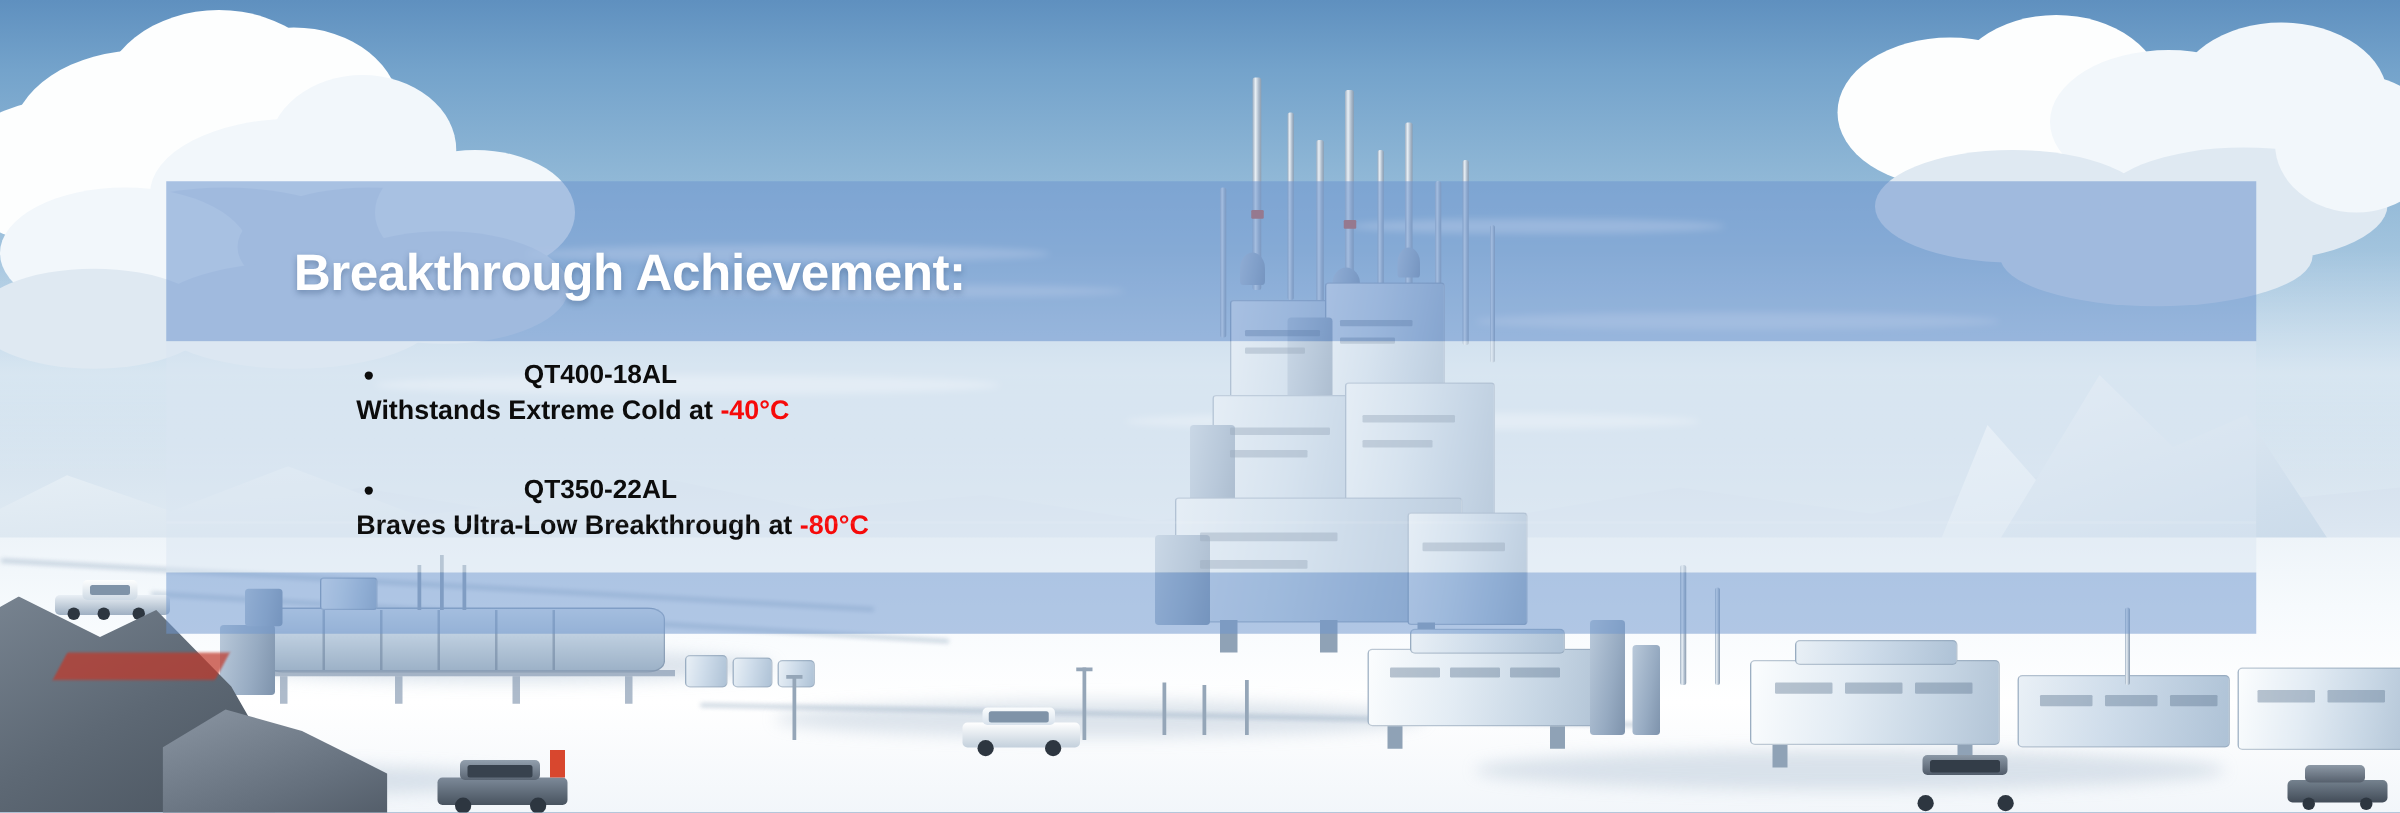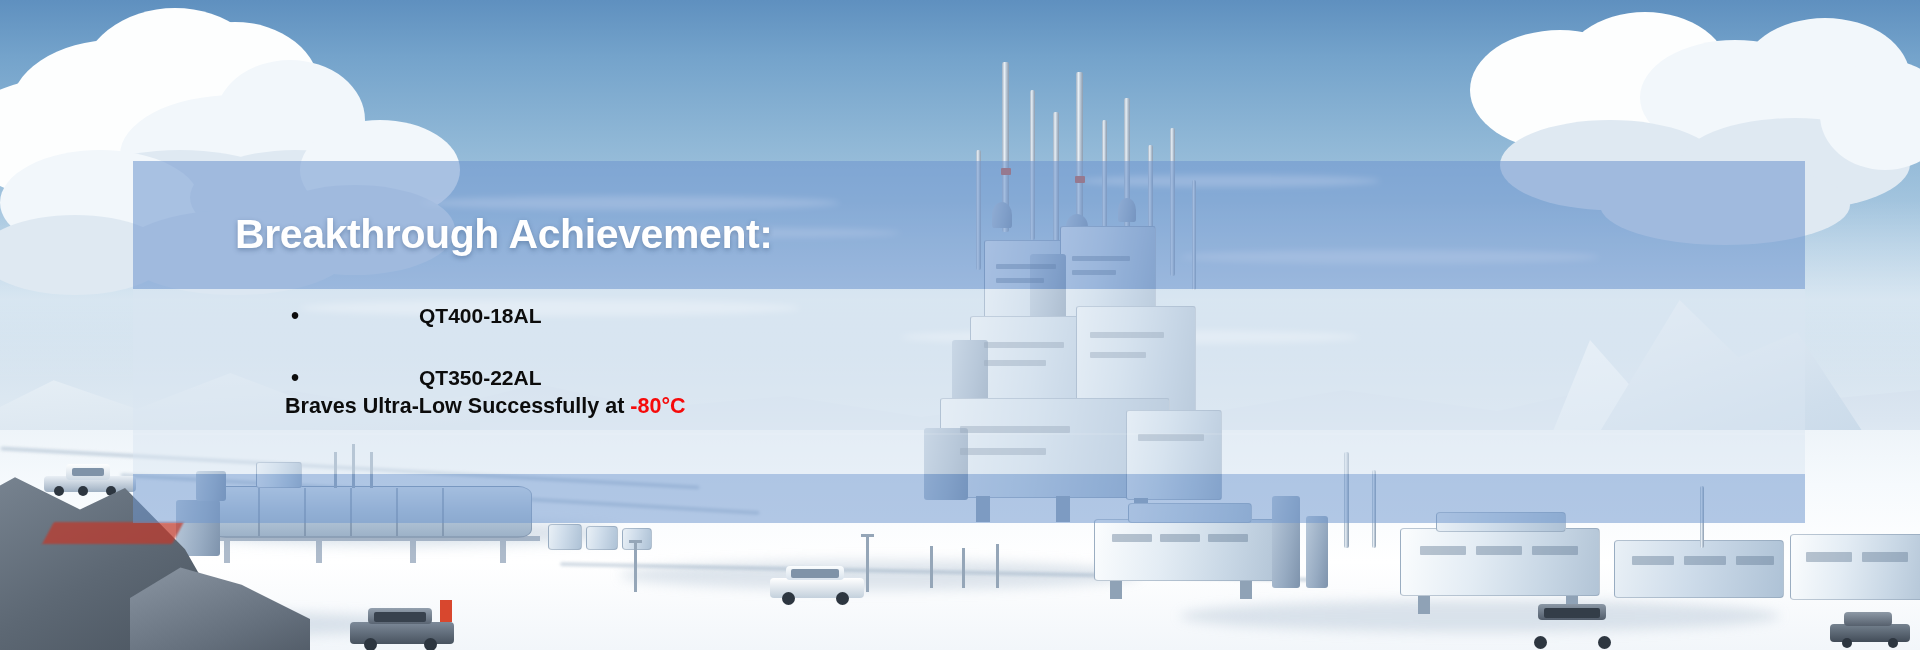--- a/index.html
+++ b/index.html
@@ -157,21 +157,21 @@
   .wheel { position:absolute; width:13px; height:13px; border-radius:50%; background:#2d3640; }
   .wheel.sm { width:10px; height:10px; }
 
   
   .pole { position:absolute; width:3px; background:#95a6b8; }
   .pole-top { position:absolute; width:13px; height:3px; background:#95a6b8; }
 
   
   .panel {
     position:absolute;
-    left:133px; top:161px;
+    left:133px; top:145px;
     width:1672px; height:274px;
   }
   .band { position:absolute; left:0; width:100%; }
   .band-title  { top:0px;   height:128px; background:rgba(110,150,206,.56); }
   .band-light  { top:128px; height:185px; background:rgba(218,230,242,.50); }
   .band-foot   { top:313px; height:49px;  background:rgba(110,150,206,.52); }
 
   .title {
     position:absolute; left:100px; top:12px; width:1560px;
     color:#ffffff;
@@ -435,28 +435,29 @@
       <span class="l1">Breakthrough Achievement:</span>
     </div>
 
     <div class="bullets">
 
       <div class="blk blk1">
         <div class="b-head">
           <span class="dot">•</span>
           <span>QT400-18AL</span>
         </div>
+        <div class="b-sub"><span>Withstands Extreme Cold at </span><span class="temp">-40°C</span></div>
       </div>
 
       <div class="blk blk2">
         <div class="b-head">
           <span class="dot">•</span>
           <span>QT350-22AL</span>
         </div>
-        <div class="b-sub"><span>Braves Ultra-Low Successfully at </span><span class="temp">-80°C</span></div>
+        <div class="b-sub"><span>Braves Ultra-Low Breakthrough at </span><span class="temp">-80°C</span></div>
       </div>
 
     </div>
 
     <div class="panel-soft"></div>
   </div>
 
 </div>
 
 </body></html>

